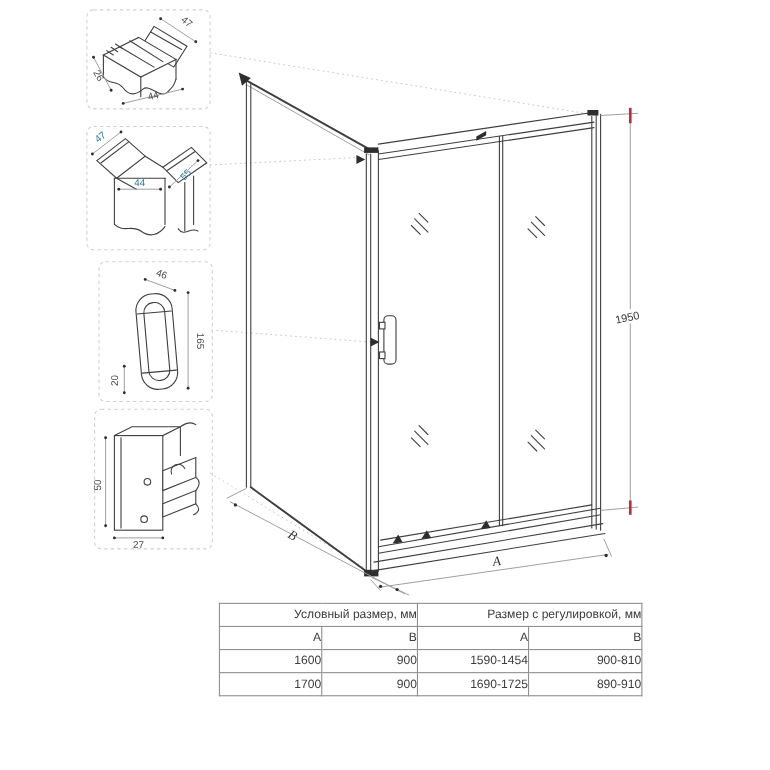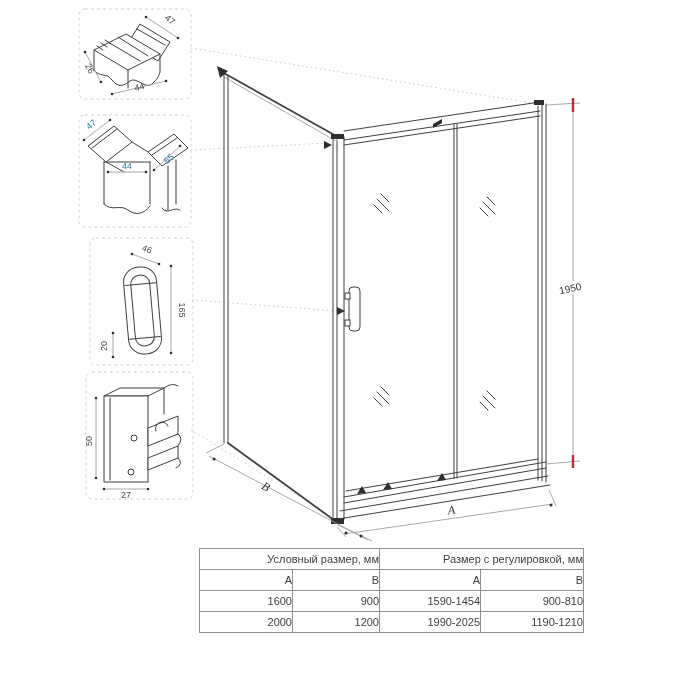--- a/index.html
+++ b/index.html
@@ -280,21 +280,21 @@
     </tr>
   </thead>
   <tbody>
     <tr>
       <td>1600</td>
       <td>900</td>
       <td>1590-1454</td>
       <td>900-810</td>
     </tr>
     <tr>
-      <td>2000</td>
-      <td>1200</td>
-      <td>1990-2025</td>
-      <td>1190-1210</td>
+      <td>1700</td>
+      <td>900</td>
+      <td>1690-1725</td>
+      <td>890-910</td>
     </tr>
   </tbody>
 </table>
 
 </div>
 
 </body></html>

